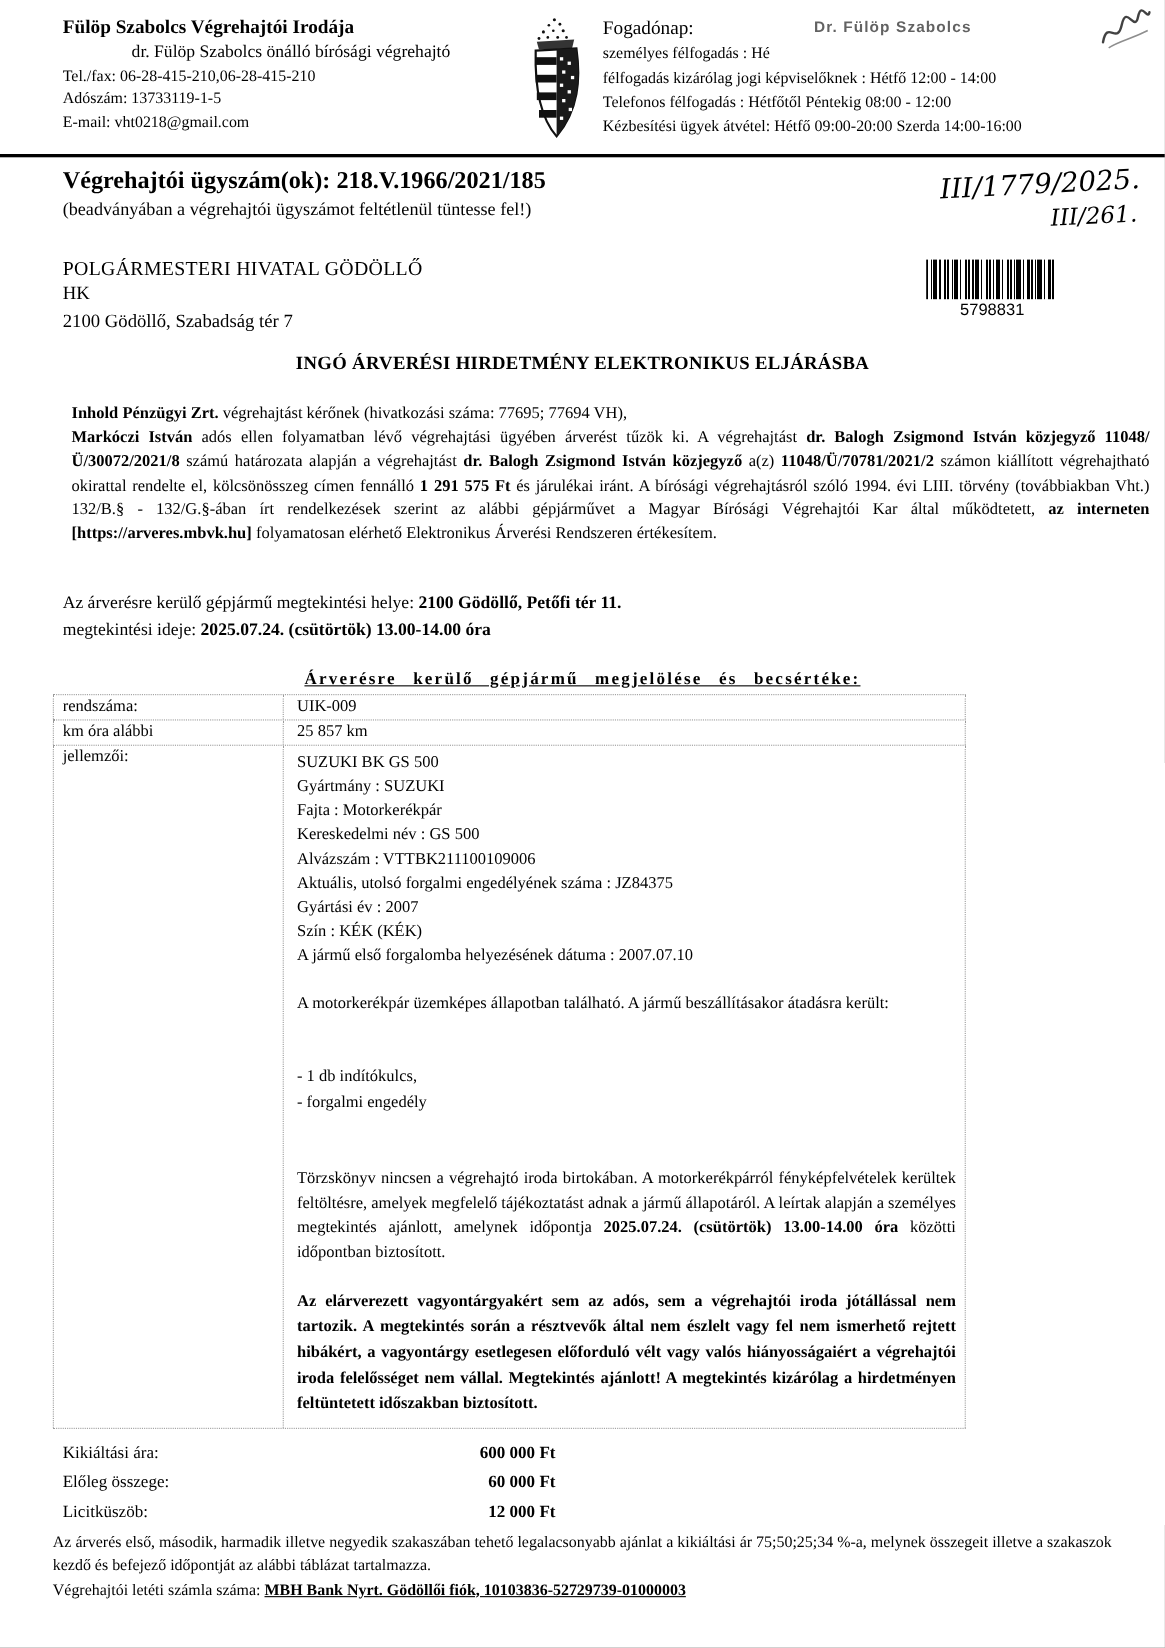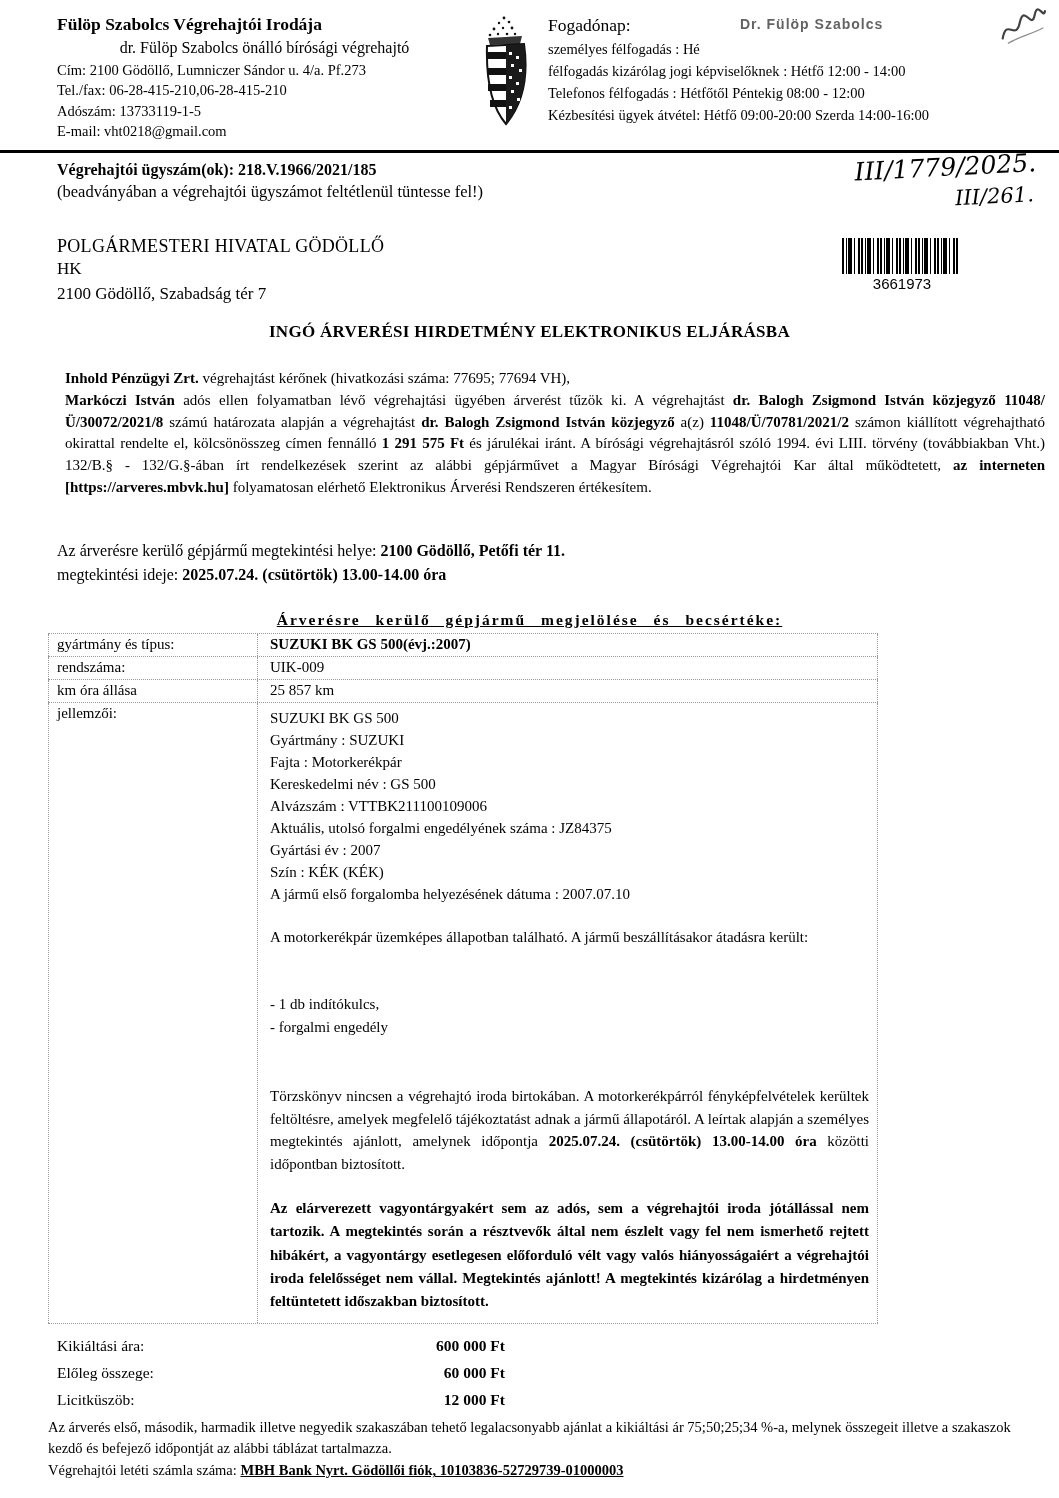--- a/index.html
+++ b/index.html
@@ -18,21 +18,21 @@
   .hdr-right .fog{font-size:17.5px;margin-bottom:1px;}
   .stamp{
     position:absolute;left:740px;top:16px;width:280px;
     font-family:"Liberation Sans",sans-serif;font-weight:bold;font-size:14px;
     color:#3c3c3c;opacity:.8;letter-spacing:1px;
   }
   .sig{position:absolute;right:8px;top:6px;width:56px;height:44px;transform:rotate(-12deg);opacity:.85;}
   .rule{height:3px;background:#000;margin-top:8px;}
   
   .case{padding:8px 0 0 57px;}
-  .case-number{font-weight:bold;font-size:16px;}
+  .case-number{font-weight:bold;font-size:22px;}
   .case-note{font-size:16.5px;margin-top:3px;}
   .handnotes{
     position:absolute;right:22px;top:152px;width:230px;text-align:right;
     font-style:italic;font-size:25px;line-height:1.35;transform:rotate(-3deg);
     font-family:"DejaVu Serif",serif;
   }
   .handnotes .n2{font-size:21px;padding-right:4px;}
   
   .addr-row{position:relative;margin-top:34px;padding-left:57px;}
   .recipient-name{font-size:18px;letter-spacing:.3px;}
@@ -81,21 +81,20 @@
 </style>
 </head>
 <body>
 
 <div class="page">
 
   <div class="hdr">
     <div class="hdr-left">
       <div class="office">Fülöp Szabolcs Végrehajtói Irodája</div>
       <div class="bailiff">dr. Fülöp Szabolcs önálló bírósági végrehajtó</div>
-      <div>Cím: 2100 Gödöllő, Lumniczer Sándor u. 4/a. Pf.273</div>
       <div>Tel./fax: 06-28-415-210,06-28-415-210</div>
       <div>Adószám:  13733119-1-5</div>
       <div>E-mail: vht0218@gmail.com</div>
     </div>
 
     <svg class="crest" viewBox="0 0 56 120">
 
       <g fill="#111">
         <circle cx="26" cy="6" r="1.4"></circle>
           <circle cx="21" cy="11" r="1.2"></circle>
@@ -163,49 +162,45 @@
     <div class="n1">III/1779/2025.</div>
     <div class="n2">III/261.</div>
   </div>
 
   <div class="addr-row">
     <div class="recipient-name">POLGÁRMESTERI HIVATAL GÖDÖLLŐ</div>
     <div class="recipient-line">HK</div>
     <div class="recipient-line">2100 Gödöllő, Szabadság tér 7</div>
     <div class="barcode-wrap">
       <div class="barcode"></div>
-      <div class="barcode-num">3661973</div>
+      <div class="barcode-num">5798831</div>
     </div>
   </div>
 
   <div class="doc-title">INGÓ ÁRVERÉSI HIRDETMÉNY ELEKTRONIKUS ELJÁRÁSBA</div>
 
   <div class="intro">
     <div class="p1"><span style="font-weight: bold;">Inhold Pénzügyi Zrt.</span><span> végrehajtást kérőnek (hivatkozási száma: 77695; 77694 VH),</span></div>
     <div class="p2"><span style="font-weight: bold;">Markóczi István</span><span> adós ellen folyamatban lévő végrehajtási ügyében árverést tűzök ki. A végrehajtást  </span><span style="font-weight: bold;">dr. Balogh Zsigmond István közjegyző 11048/Ü/30072/2021/8</span><span> számú határozata alapján a végrehajtást  </span><span style="font-weight: bold;">dr. Balogh Zsigmond István közjegyző</span><span> a(z) </span><span style="font-weight: bold;">11048/Ü/70781/2021/2</span><span> számon kiállított végrehajtható okirattal rendelte el, kölcsönösszeg címen fennálló </span><span style="font-weight: bold;">1 291 575 Ft</span><span> és járulékai iránt. A bírósági végrehajtásról szóló 1994. évi LIII. törvény (továbbiakban Vht.) 132/B.§ - 132/G.§-ában írt rendelkezések szerint az alábbi gépjárművet a Magyar Bírósági Végrehajtói Kar által működtetett, </span><span style="font-weight: bold;">az interneten [https://arveres.mbvk.hu]</span><span> folyamatosan elérhető Elektronikus Árverési Rendszeren értékesítem.</span></div>
   </div>
 
   <div class="viewing">
     <div><span>Az árverésre kerülő gépjármű megtekintési helye:  </span><span style="font-weight: bold;">2100 Gödöllő, Petőfi tér 11.</span></div>
     <div><span>megtekintési ideje: </span><span style="font-weight: bold;">2025.07.24. (csütörtök) 13.00-14.00 óra</span></div>
   </div>
 
   <div class="sect">Árverésre kerülő gépjármű megjelölése és becsértéke:</div>
 
   <div class="vtable">
     <div class="trow">
-      <div class="tlabel">gyártmány és típus:</div>
-      <div class="tval bold">SUZUKI BK GS 500(évj.:2007)</div>
-    </div>
-    <div class="trow">
       <div class="tlabel">rendszáma:</div>
       <div class="tval">UIK-009</div>
     </div>
     <div class="trow">
-      <div class="tlabel">km óra állása</div>
+      <div class="tlabel">km óra alábbi</div>
       <div class="tval">25 857 km</div>
     </div>
     <div class="trow features">
       <div class="tlabel">jellemzői:</div>
       <div class="tval">
         <div class="spec-list">
             <div>SUZUKI BK GS 500</div>
             <div>Gyártmány : SUZUKI</div>
             <div>Fajta : Motorkerékpár</div>
             <div>Kereskedelmi név : GS 500</div>

